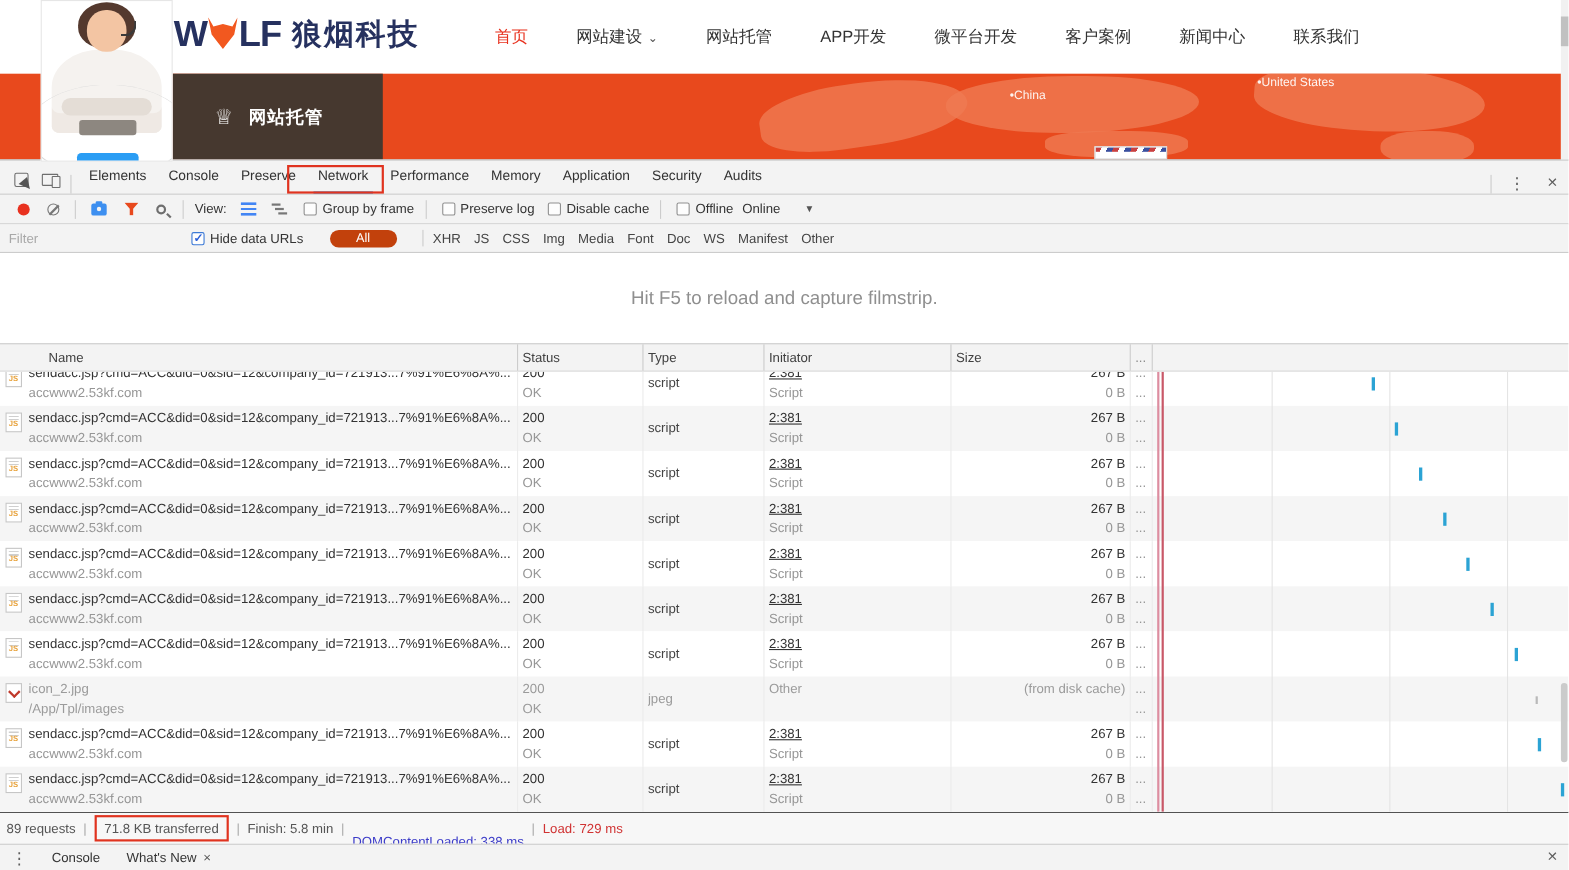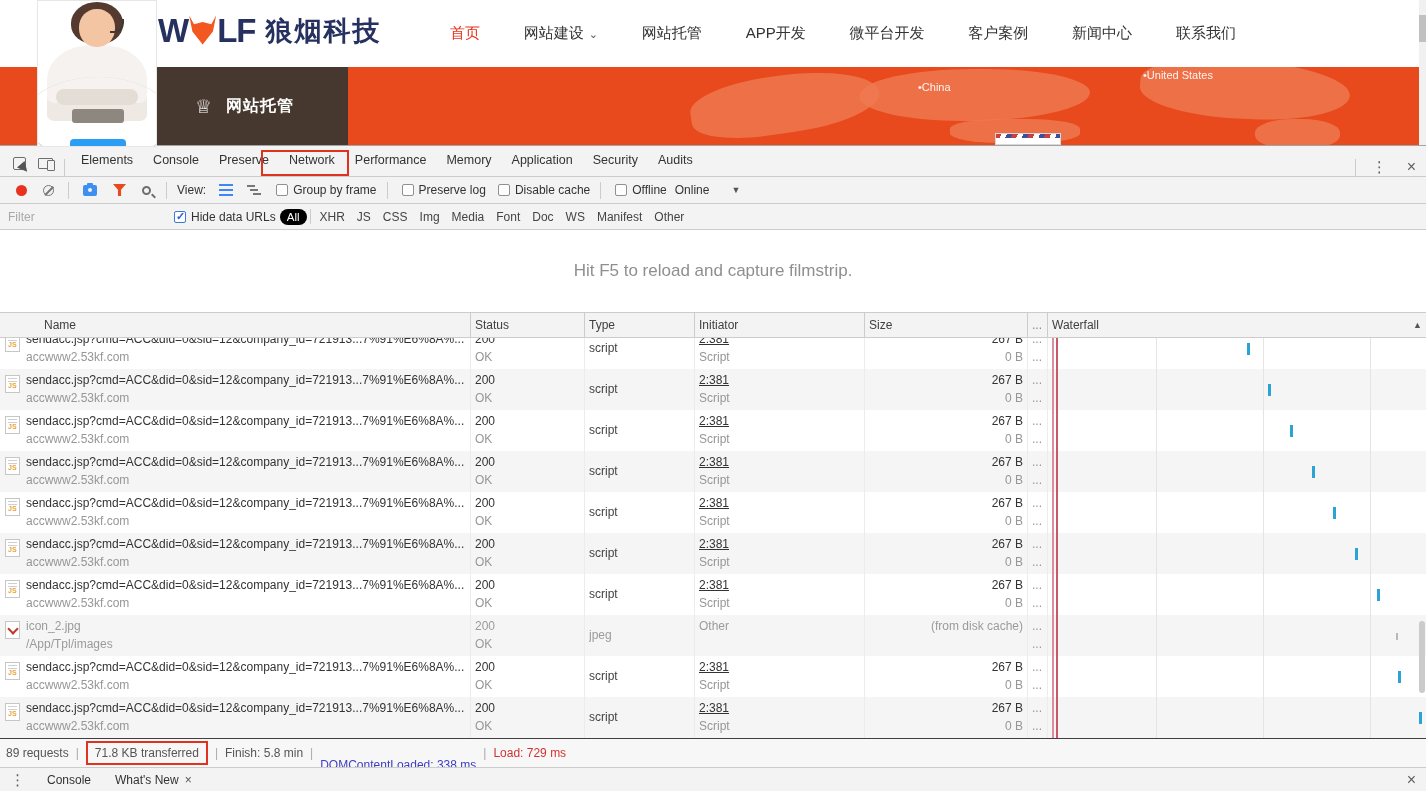--- a/index.html
+++ b/index.html
@@ -110,21 +110,21 @@
   .cb.checked::after { content:"✓"; position:absolute; left:1px; top:-2px; font-size:11px; font-weight:bold; color:#2b5fd9; }
   .cb-label { color:#333; margin-right:4px; cursor:pointer; }
   .online-label { margin-left:4px; color:#333; }
   .dd-arrow { font-size:9px; color:#555; margin-left:22px; cursor:pointer; }
 
   .dt-filterbar { height:26px; background:#f3f3f3; border-bottom:1px solid #ccc;
     display:flex; align-items:center; padding-left:8px; }
   .filter-input { width:158px; border:none; outline:none; background:transparent; font-size:12px; color:#333;
     font-family:"Liberation Sans",sans-serif; }
   .filter-input::placeholder { color:#a8a8a8; }
-  .pill { background:#000000; color:#fff; border-radius:8px; padding:2px 7px; margin:0 0; font-size:11.5px; cursor:pointer; }
+  .pill { background:#c2410c; color:#fff; border-radius:8px; padding:2px 24px; margin:0 20px; font-size:11.5px; cursor:pointer; }
   .ftype { color:#444; margin:0 6px; cursor:pointer; }
   .fsep { width:1px; height:15px; background:#ccc; margin:0 3px; }
 
   .dt-message { height:82px; background:#fff; display:flex; align-items:center; justify-content:center; }
   .dt-message span { font-size:17px; color:#8f8f8f; }
 
   
   .thead { display:flex; height:26px; background:#f3f3f3; border-top:1px solid #ccc; border-bottom:1px solid #ccc; }
   .th { border-right:1px solid #ccc; padding:0 4px; line-height:24px; color:#404040; font-size:12px;
     position:relative; cursor:pointer; }
@@ -315,24 +315,20 @@
     <span>Hit F5 to reload and capture filmstrip.</span>
   </div>
 
   <div class="thead">
     <div class="th c-name">Name</div>
     <div class="th c-status">Status</div>
     <div class="th c-type">Type</div>
     <div class="th c-init">Initiator</div>
     <div class="th c-size">Size</div>
     <div class="th c-dots">...</div>
-    <div class="th c-wf">
-      <span>Waterfall</span>
-      <span class="sort-arrow">▲</span>
-    </div>
   </div>
 
   <div class="tbody" id="tbody">
     <div class="wf-overlay" id="wf-overlay">
         <div class="gridline" style="left: 1156px;"></div>
         <div class="gridline" style="left: 1263px;"></div>
         <div class="gridline" style="left: 1370px;"></div>
         <div class="evline-b" style="left: 1052px;"></div>
         <div class="evline-r" style="left: 1056px;"></div>
       </div>

